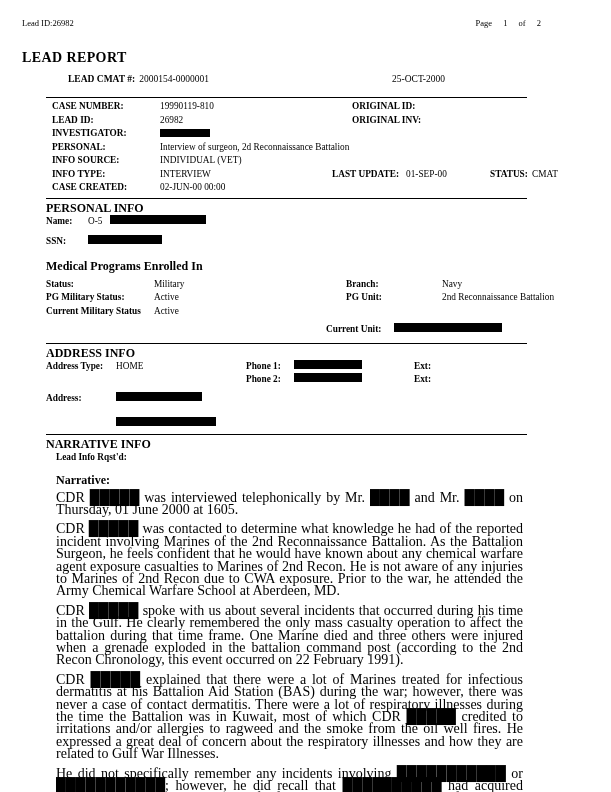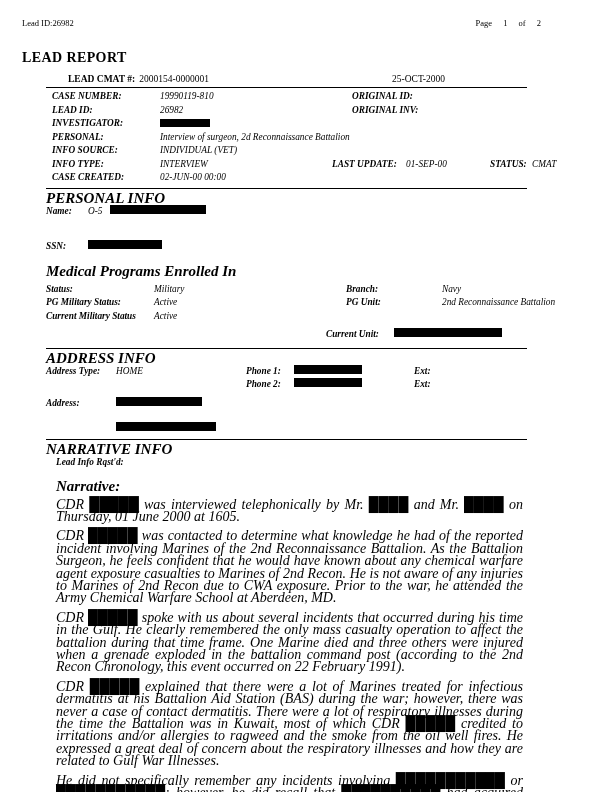--- a/index.html
+++ b/index.html
@@ -34,21 +34,21 @@
     font-size: 14px;
     font-weight: bold;
     letter-spacing: 0.4px;
     margin: 6px 0 8px 0;
   }
   .cmat-row {
     display: flex;
     align-items: baseline;
     font-size: 9px;
     padding-left: 46px;
-    margin-bottom: 3px;
+    margin-bottom: 13px;
   }
   .cmat-label {
     font-weight: bold;
     font-size: 9.5px;
   }
   .cmat-val {
     margin-left: 4px;
     font-size: 9.5px;
   }
   .cmat-date {
@@ -59,21 +59,20 @@
   .body-block {
     margin-left: 24px;
     margin-right: 14px;
   }
   .rule {
     border-top: 1.3px solid #000;
     margin: 0;
   }
   .sect {
     padding: 2px 0 3px 0;
-    font-style: italic;
   }
   .line {
     display: flex;
     font-size: 9.3px;
     line-height: 13.5px;
     white-space: nowrap;
   }
   .lbl {
     font-weight: bold;
   }
@@ -84,34 +83,34 @@
   .c4 { flex: 1 1 auto; }
   .blk {
     display: inline-block;
     background: #000;
     height: 8px;
     vertical-align: -1px;
   }
   .blk.tall { height: 9px; }
   .sect-title {
     font-weight: bold;
-    font-size: 15px;
+    font-size: 12px;
     line-height: 13px;
     padding-top: 1px;
   }
   .narr-p {
     font-size: 14px;
     line-height: 12.4px;
     text-align: justify;
     margin: 7px 0 0 0;
   }
   .narr-p:first-of-type { margin-top: 4px; }
   .nlabel {
     font-weight: bold;
-    font-size: 15px;
+    font-size: 12px;
   }
   .spacer-sm { height: 5px; }
   .spacer-xs { height: 3px; }
   .pad-l { padding-left: 6px; }
 </style>
 </head>
 <body>
 
 <div class="page">
 
@@ -180,21 +179,21 @@
 
     <div class="rule"></div>
 
     <div class="sect">
       <div class="sect-title">PERSONAL INFO</div>
       <div class="line">
         <span class="lbl" style="flex:0 0 42px">Name:</span>
         <span class="val">O-5</span>
         <span class="blk tall" style="width:96px; margin-left:8px"></span>
       </div>
-      <div class="line" style="margin-top:22px">
+      <div class="line" style="margin-top:7px">
         <span class="lbl" style="flex:0 0 42px">SSN:</span>
         <span class="blk tall" style="width:74px"></span>
       </div>
       <div class="sect-title" style="margin-top:10px">Medical  Programs Enrolled In</div>
       <div class="spacer-sm"></div>
       <div class="line">
         <span class="lbl c1">Status:</span>
         <span class="val c2">Military</span>
         <span class="lbl c3">Branch:</span>
         <span class="val c4">Navy</span>

